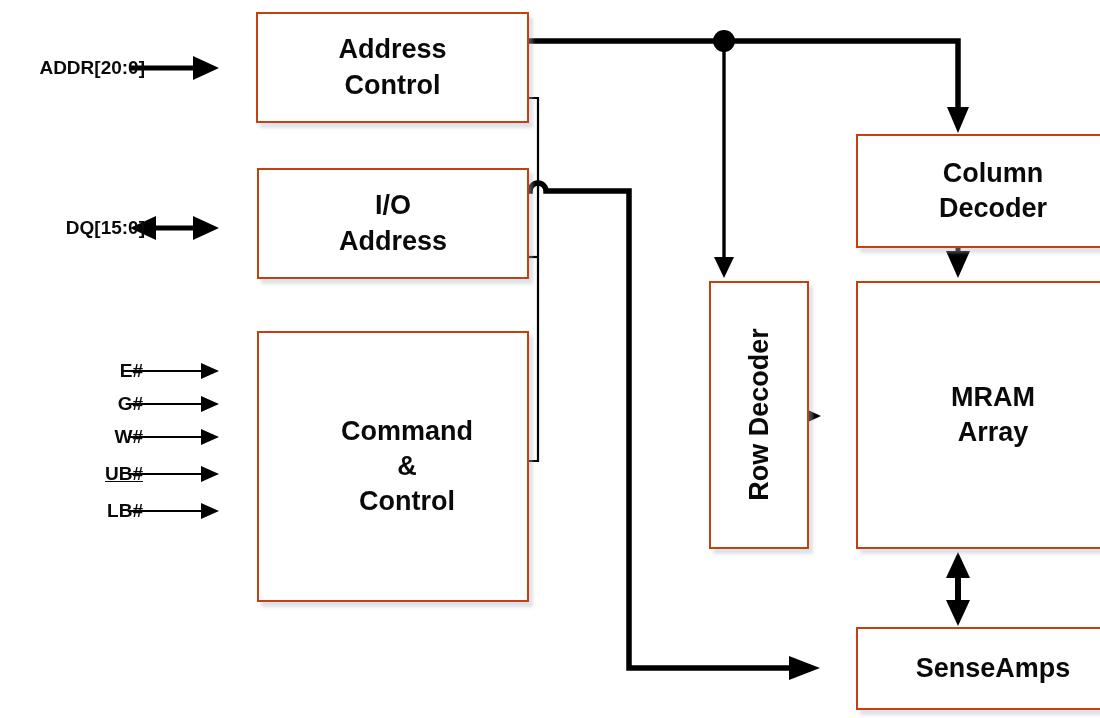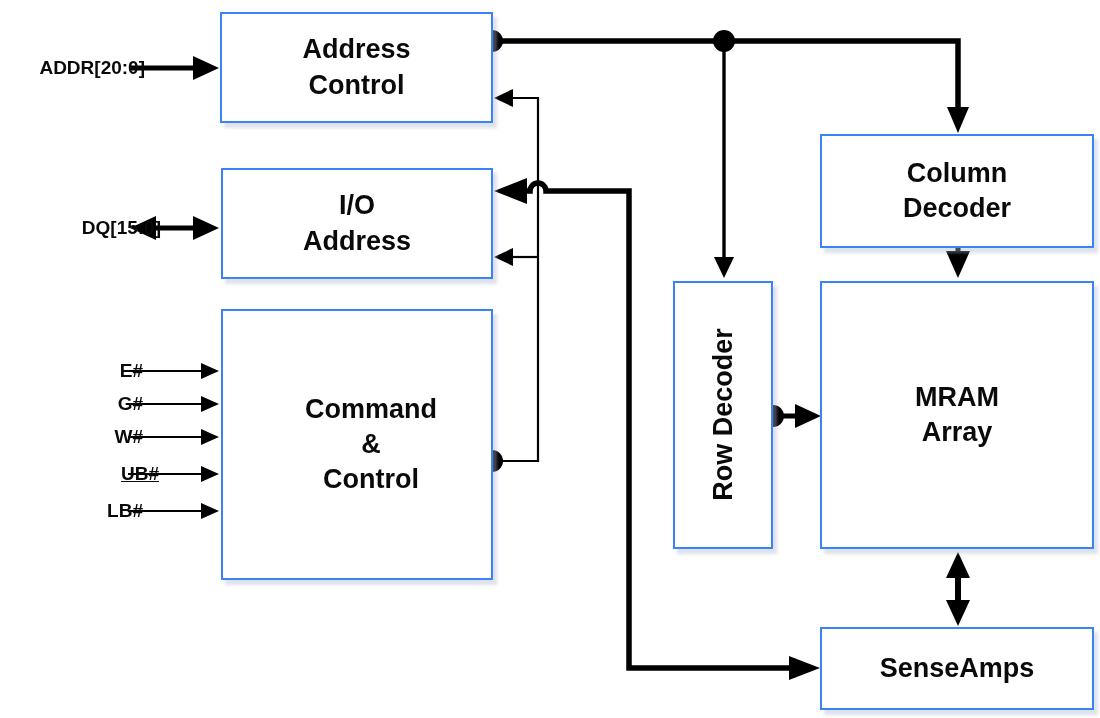--- a/index.html
+++ b/index.html
@@ -20,25 +20,26 @@
   .wires polygon, .wires circle { fill: #000000; stroke: none; }
   .w2 { stroke-width: 2.2px; }
   .w3 { stroke-width: 3.4px; }
   .w5 { stroke-width: 5px; }
   .w55 { stroke-width: 5.5px; }
   .w6 { stroke-width: 6px; }
   .block {
     position: absolute;
     box-sizing: border-box;
     background: #ffffff;
-    border: 2px solid #3b82f6;
+    border: 2px solid #c2410c;
     box-shadow: 4px 5px 3px rgba(173,183,203,0.40);
     display: flex;
     align-items: center;
     justify-content: center;
+    margin-left: 36px;
   }
   .block-label {
     font-weight: bold;
     font-size: 27px;
     line-height: 1.3;
     color: #0a0a0a;
     text-align: center;
     white-space: pre-line;
   }
   .block-label.rotated {
@@ -139,21 +140,21 @@
   <div class="block" style="left:220px; top:12px; width:273px; height:111px;">
     <span class="block-label">Address
 Control</span>
   </div>
 
   <div class="block" style="left:221px; top:168px; width:272px; height:111px;">
     <span class="block-label">I/O
 Address</span>
   </div>
 
-  <div class="block" style="left:221px; top:309px; width:272px; height:271px;padding-left:28px;">
+  <div class="block" style="left:221px; top:331px; width:272px; height:271px;padding-left:28px;">
     <span class="block-label">Command
 &amp;
 Control</span>
   </div>
 
   <div class="block" style="left:820px; top:134px; width:274px; height:114px;">
     <span class="block-label">Column
 Decoder</span>
   </div>
 
@@ -165,25 +166,25 @@
     <span class="block-label">SenseAmps</span>
   </div>
 
   <div class="block" style="left:820px; top:281px; width:274px; height:268px;">
     <span class="block-label">MRAM
 Array</span>
   </div>
 
   <div class="sig-label" style="left:0; top:57px; width:121px;">ADDR[20:0]</div>
 
-  <div class="sig-label" style="left:16px; top:217px; width:121px;">DQ[15:0]</div>
+  <div class="sig-label" style="left:0; top:217px; width:121px;">DQ[15:0]</div>
 
   <div class="sig-label" style="left:0; top:360px; width:119px;">E#</div>
 
   <div class="sig-label" style="left:0; top:393px; width:119px;">G#</div>
 
   <div class="sig-label" style="left:0; top:426px; width:119px;">W#</div>
 
-  <div class="sig-label" style="left:16px; top:463px; width:119px;text-decoration:underline;">UB#</div>
+  <div class="sig-label" style="left:0; top:463px; width:119px;text-decoration:underline;">UB#</div>
 
   <div class="sig-label" style="left:0; top:500px; width:119px;text-align:right;">LB#</div>
 
 </div>
 
 </body></html>

